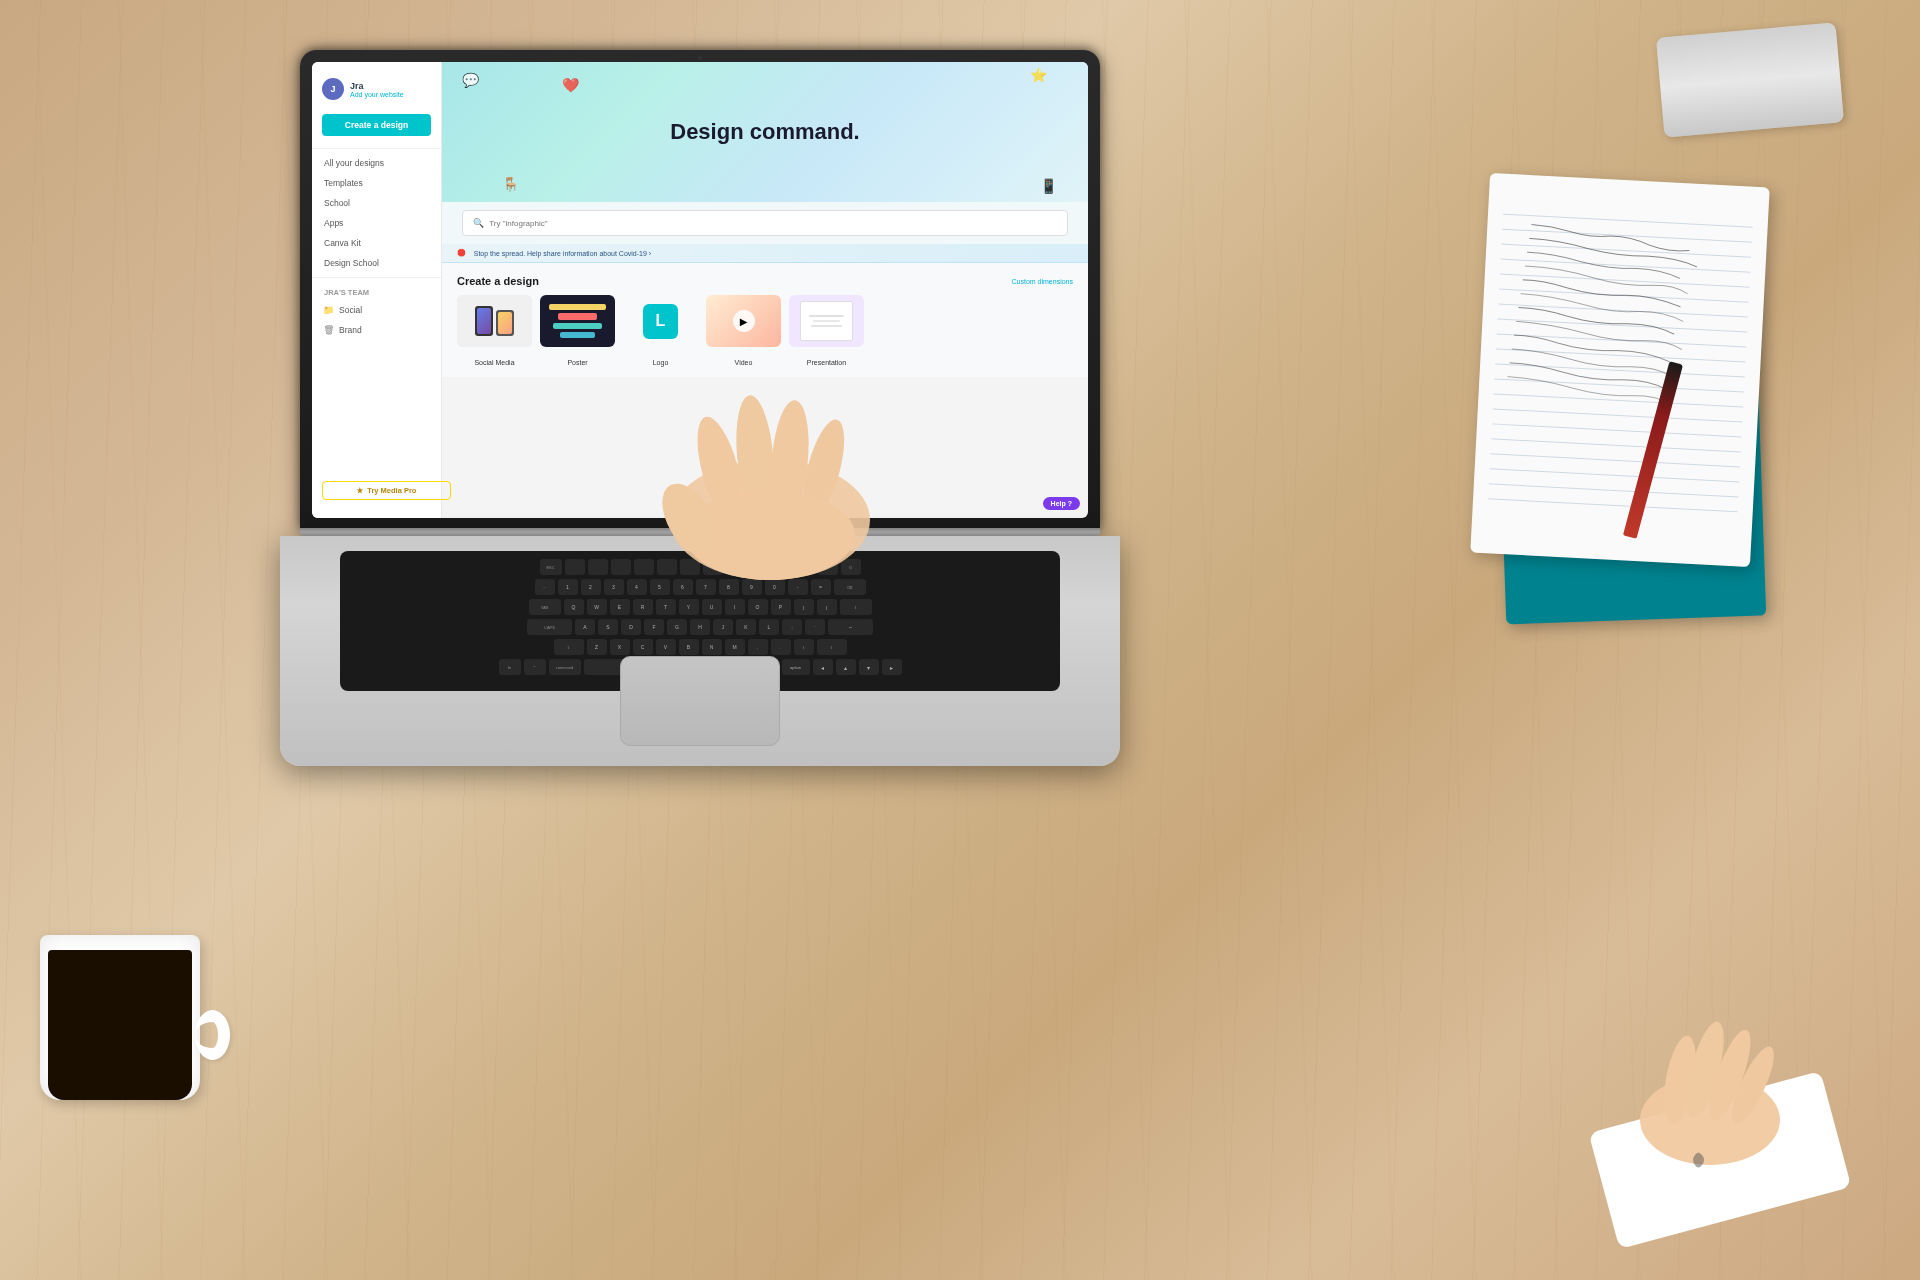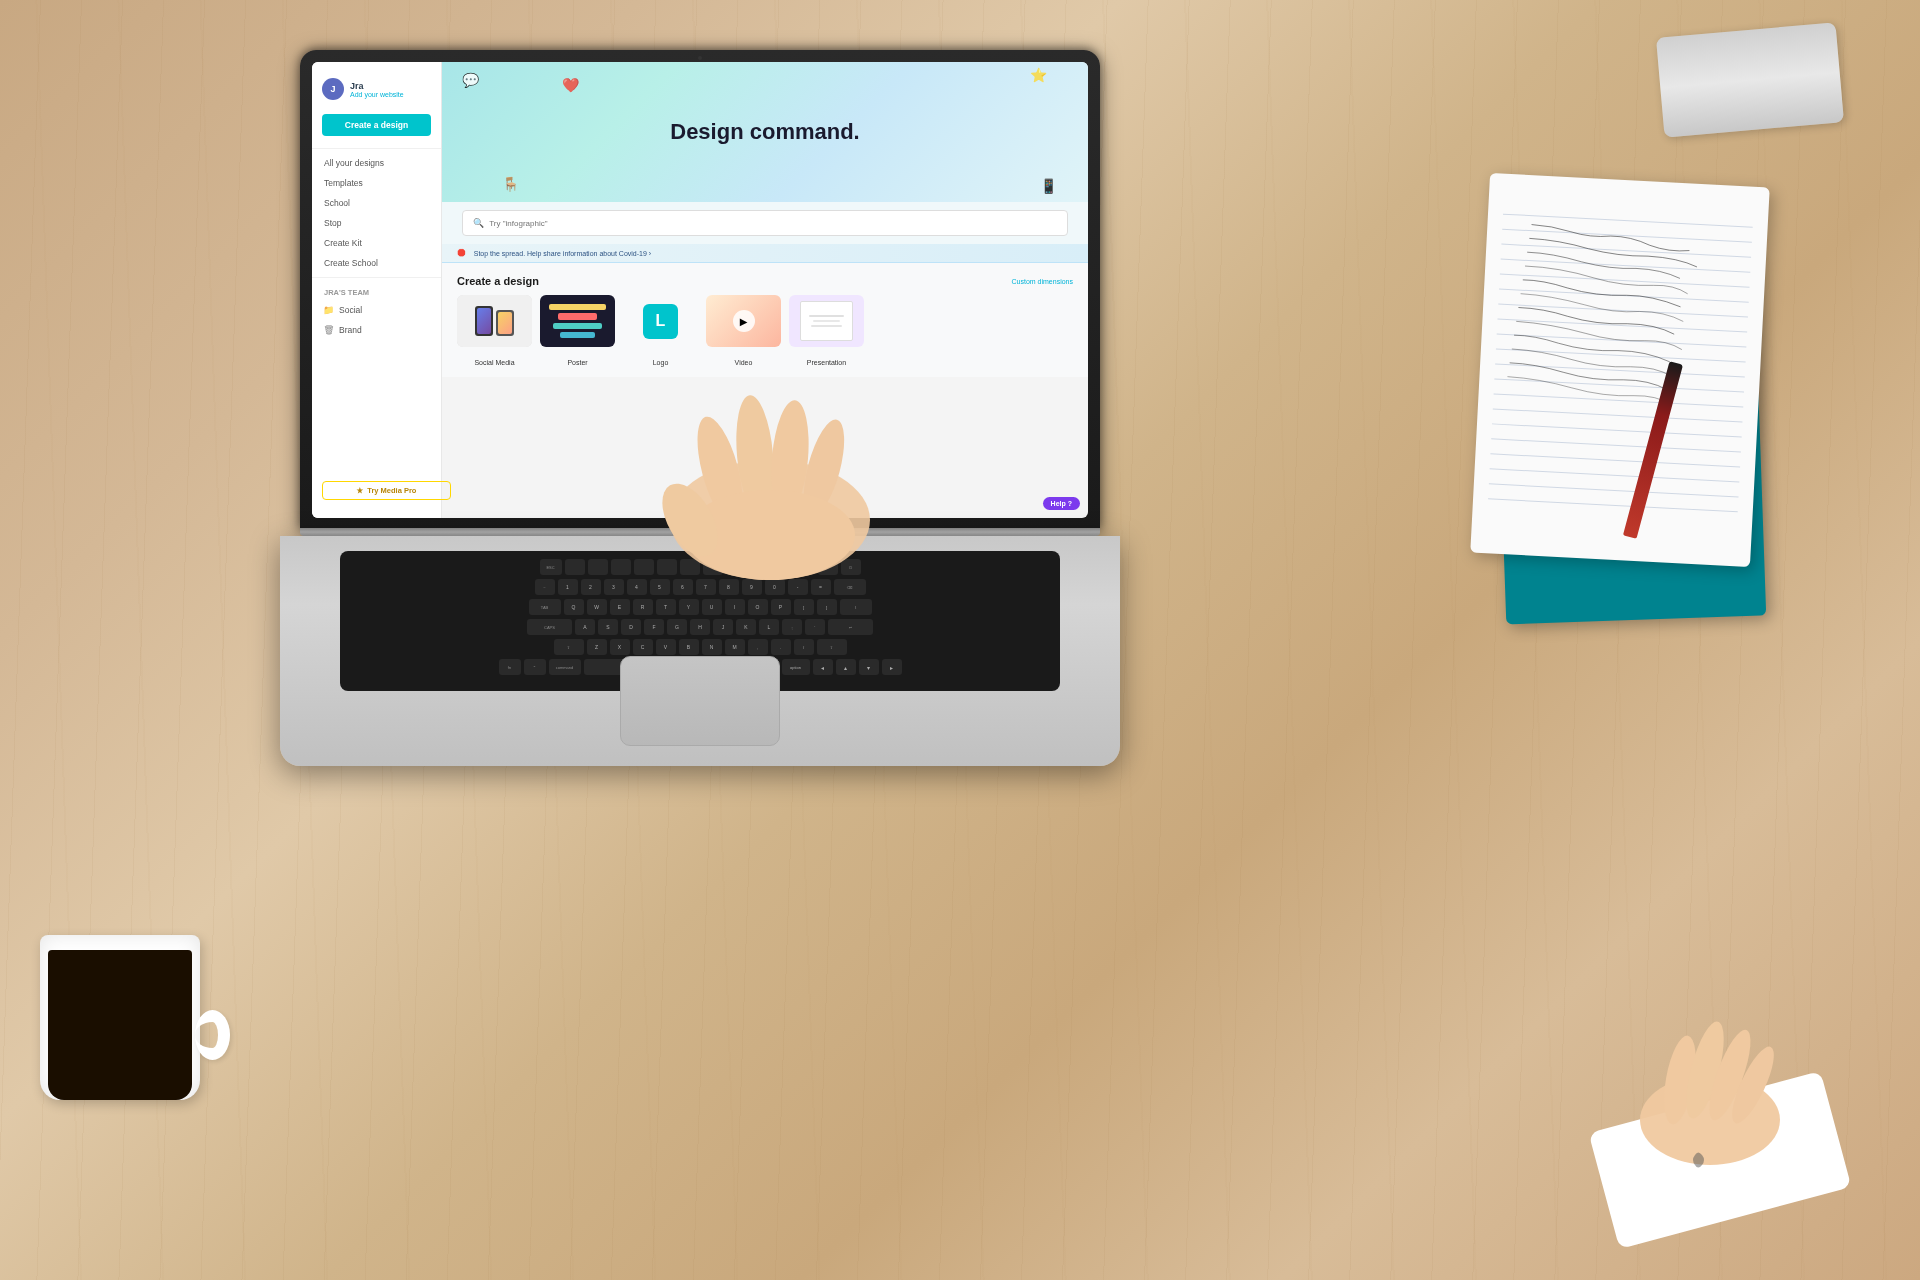--- a/index.html
+++ b/index.html
@@ -702,27 +702,27 @@
           <div class="sidebar-item">
             <span>All your designs</span>
           </div>
           <div class="sidebar-item">
             <span>Templates</span>
           </div>
           <div class="sidebar-item">
             <span>School</span>
           </div>
           <div class="sidebar-item">
-            <span>Stop</span>
+            <span>Apps</span>
           </div>
           <div class="sidebar-item">
-            <span>Create Kit</span>
+            <span>Canva Kit</span>
           </div>
           <div class="sidebar-item">
-            <span>Create School</span>
+            <span>Design School</span>
           </div>
 
           <div class="sidebar-divider"></div>
 
           <div class="sidebar-section-label">Jra's team</div>
 
           <div class="sidebar-item-with-icon">
             <span class="sidebar-icon">📁</span>
             <span>Social</span>
           </div>

